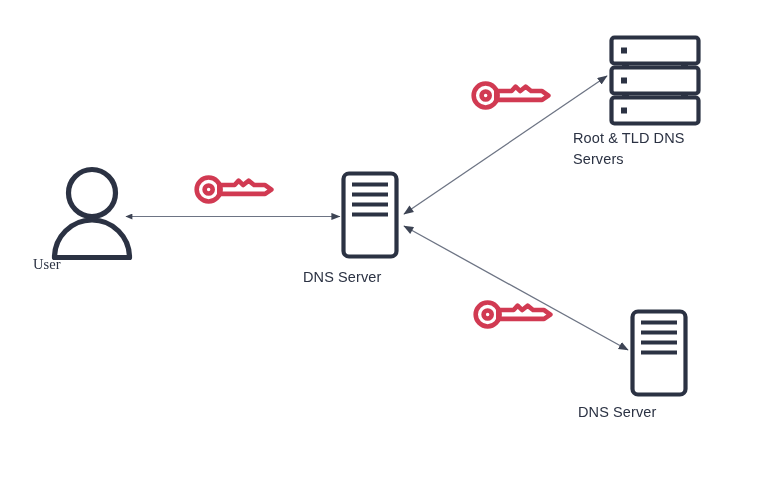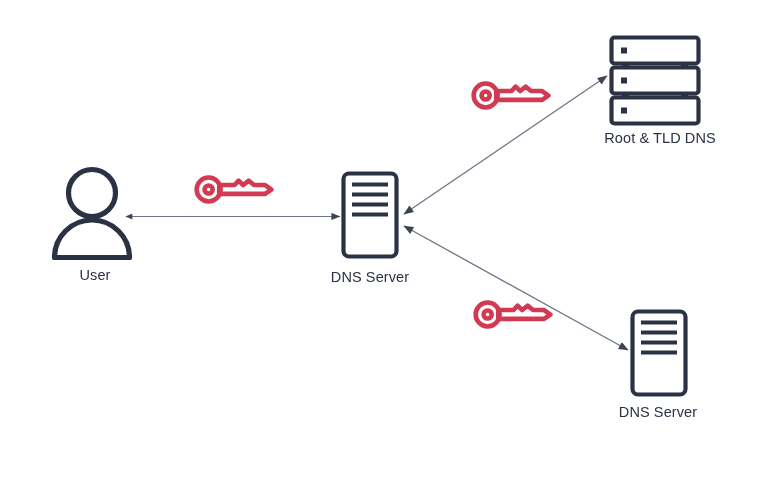--- a/index.html
+++ b/index.html
@@ -24,30 +24,29 @@
   svg.canvas {
     position: absolute;
     left: 0;
     top: 0;
     width: 768px;
     height: 479px;
     display: block;
   }
   .node-label {
     position: absolute;
-    text-align: center;
     color: #2b3243;
     font-family: "Liberation Sans", sans-serif;
     font-size: 14.5px;
     line-height: 21px;
     letter-spacing: 0.1px;
     white-space: nowrap;
     user-select: none;
   }
-  .label-user        { left: 33px;  top: 265px; width: 124px; }
+  .label-user        { left: 33px;  top: 254px; width: 124px; font-family: Liberation Serif, serif; }
   .label-recursive   { left: 303px; top: 267px; width: 134px; }
   .label-roottld     { left: 573px; top: 128px; width: 174px; }
   .label-authorit    { left: 578px; top: 402px; width: 160px; }
 </style>
 </head>
 <body>
 
 <div id="diagram-root">
 
   <svg class="canvas" viewBox="0 0 768 479" xmlns="http://www.w3.org/2000/svg">
@@ -158,19 +157,20 @@
   <div class="node-label label-user">
     <div>User</div>
   </div>
 
   <div class="node-label label-recursive">
     <div>DNS Server</div>
   </div>
 
   <div class="node-label label-roottld">
     <div>Root &amp; TLD DNS</div>
+    <div>Servers</div>
   </div>
 
   <div class="node-label label-authorit">
     <div>DNS Server</div>
   </div>
 
 </div>
 
 </body></html>

